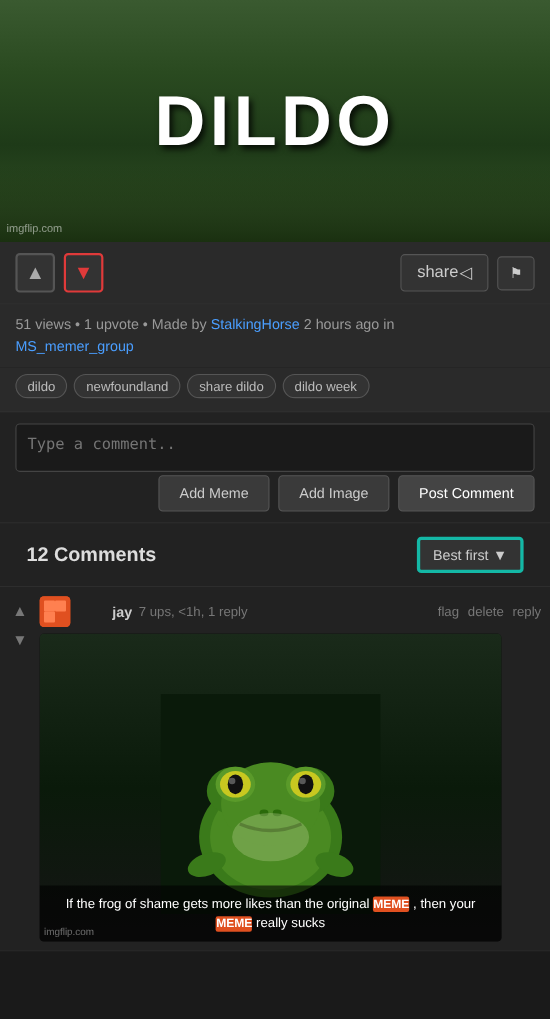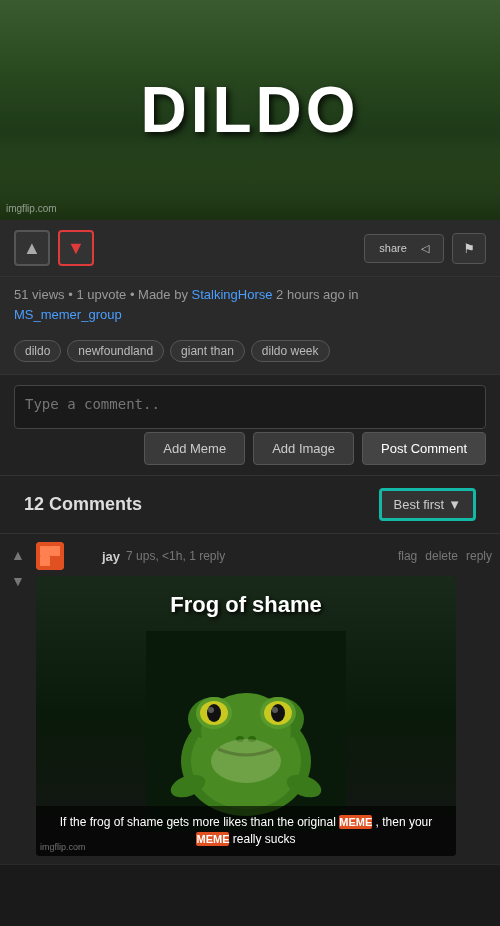--- a/index.html
+++ b/index.html
@@ -64,24 +64,23 @@
     }
     .vote-btn.down { color: #e03a3a; border-color: #e03a3a; }
     .spacer { flex: 1; }
     .share-btn {
       background: #333;
       border: 1px solid #555;
       color: #ccc;
       padding: 7px 14px;
       border-radius: 4px;
       cursor: pointer;
-      font-size: 11px;
-      display: flex;
-      align-items: center;
-      gap: 14px;
+      font-size: 15px;
+      display: flex;
+      gap: 1px;
     }
     .flag-btn {
       background: #333;
       border: 1px solid #555;
       color: #ccc;
       padding: 7px 10px;
       border-radius: 4px;
       cursor: pointer;
       font-size: 13px;
     }
@@ -343,21 +342,21 @@
   <span class="link">StalkingHorse</span>
   <span> </span>
   <span>2 hours ago in</span>
   <br>
   <span class="link">MS_memer_group</span>
 </div>
 
 <div class="tags">
   <span class="tag">dildo</span>
   <span class="tag">newfoundland</span>
-  <span class="tag">giant than</span>
+  <span class="tag">share dildo</span>
   <span class="tag">dildo week</span>
 </div>
 
 <div class="comment-input-area">
   <textarea class="comment-textarea" placeholder="Type a comment.." style=""></textarea>
   <div class="comment-buttons">
     <button class="comment-btn">Add Meme</button>
     <button class="comment-btn">Add Image</button>
     <button class="comment-btn primary">Post Comment</button>
   </div>
@@ -390,21 +389,20 @@
       <span style="color:#777;font-size:12px;">7 ups, &lt;1h, 1 reply</span>
       <div class="comment-actions">
         <span class="comment-action-link">flag</span>
         <span class="comment-action-link">delete</span>
         <span class="comment-action-link">reply</span>
       </div>
     </div>
 
     <div class="comment-image">
       <div class="frog-image-bg">
-        <div class="frog-title">Frog of shame</div>
 
         <svg width="200" height="200" viewBox="0 0 200 200" style="margin-top:30px;">
 
           <rect width="200" height="200" fill="#0a1a0a"></rect>
 
           <ellipse cx="100" cy="130" rx="65" ry="55" fill="#3a7a1a"></ellipse>
           <ellipse cx="100" cy="130" rx="55" ry="48" fill="#4a8a22"></ellipse>
 
           <ellipse cx="68" cy="88" rx="26" ry="22" fill="#3a7a1a"></ellipse>
 

